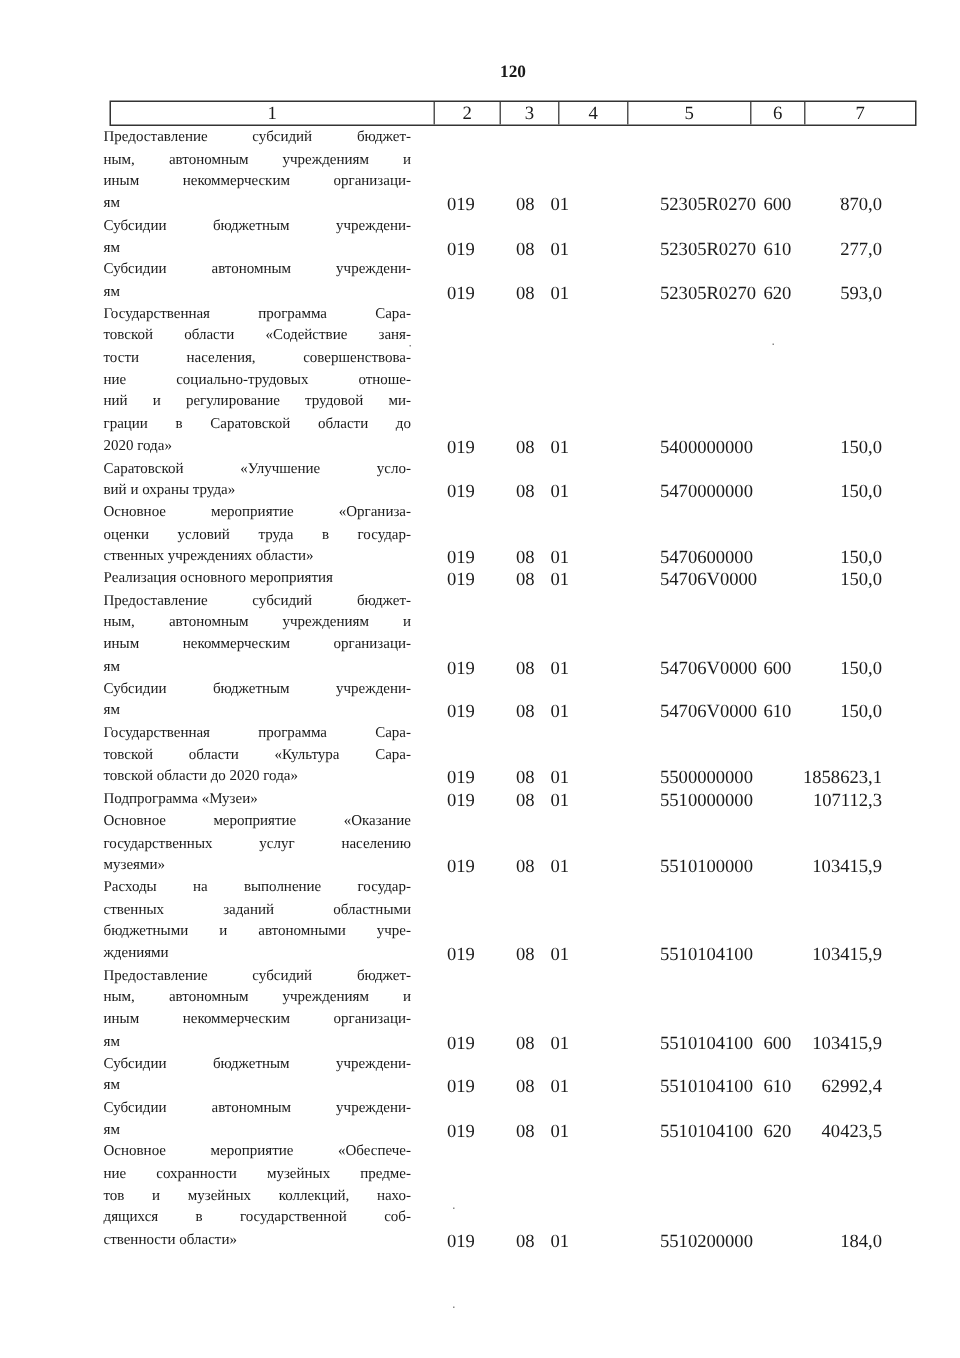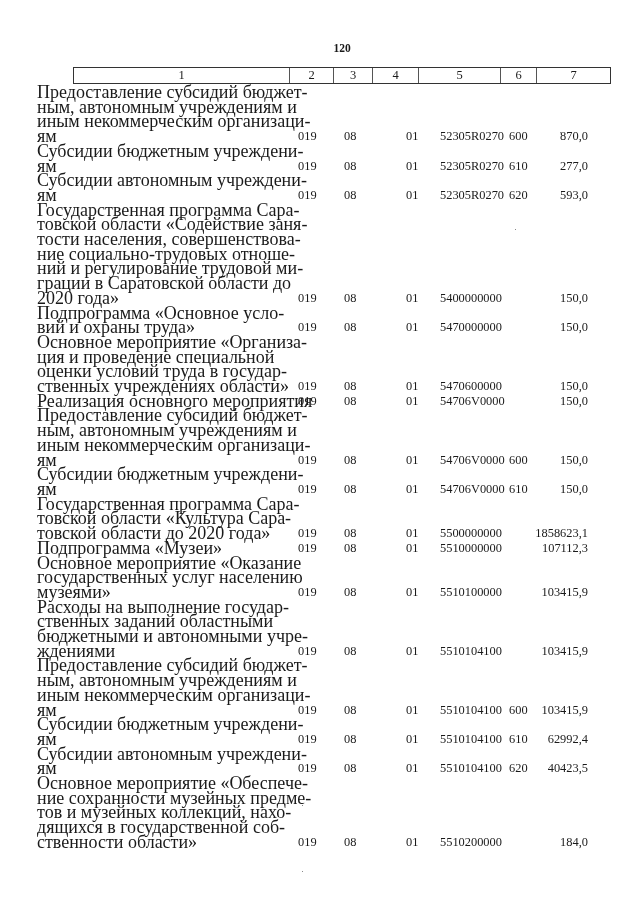--- a/index.html
+++ b/index.html
@@ -10,26 +10,26 @@
   .header-table { position: absolute; left: 73px; top: 67px; width: 538px; height: 17px;
                   border: 1px solid #333; box-sizing: border-box; display: flex; }
   .header-table .hc { border-right: 1px solid #555; text-align: center; font-size: 12.5px;
                       line-height: 15px; box-sizing: border-box; }
   .header-table .hc:last-child { border-right: none; }
   .hc1 { width: 216px; } .hc2 { width: 44px; } .hc3 { width: 39px; } .hc4 { width: 46px; }
   .hc5 { width: 82px; } .hc6 { width: 36px; } .hc7 { flex: 1; }
 
   .rows { position: absolute; left: 0; top: 85px; width: 640px; }
   .row { position: relative; width: 640px; }
-  .desc { margin-left: 37px; width: 205px; font-size: 18px; line-height: 14.7px;
+  .desc { margin-left: 69px; width: 205px; font-size: 10px; line-height: 14.7px;
           text-align: justify; hyphens: manual; }
   .desc .ln { display: block; white-space: nowrap; text-align-last: justify; }
   .desc .ln.last { text-align-last: left; }
   .cell { position: absolute; bottom: 0; font-size: 12.4px; line-height: 14.7px; white-space: nowrap; }
-  .c2 { left: 298px; } .c3 { left: 344px; } .c4 { left: 406px; }
+  .c2 { left: 298px; } .c3 { left: 344px; } .c4 { left: 367px; }
   .c5 { left: 440px; } .c6 { left: 509px; } .c7 { right: 52px; text-align: right; }
   .speck { position: absolute; width: 1px; height: 1px; background: #888; }
 </style>
 </head>
 <body>
 
 <div class="page-number">120</div>
 
 <div class="header-table">
   <div class="hc hc1">1</div>
@@ -92,34 +92,33 @@
       </div>
       <span class="cell c2">019</span>
       <span class="cell c3">08</span>
       <span class="cell c4">01</span>
       <span class="cell c5">5400000000</span>
       <span class="cell c6"></span>
       <span class="cell c7">150,0</span>
     </div>
     <div class="row">
       <div class="desc">
-        <span class="ln">Подпрограмма «Основное усло-</span>
+        <span class="ln">Саратовской «Улучшение усло-</span>
         <span class="ln last">вий и охраны труда»</span>
       </div>
       <span class="cell c2">019</span>
       <span class="cell c3">08</span>
       <span class="cell c4">01</span>
       <span class="cell c5">5470000000</span>
       <span class="cell c6"></span>
       <span class="cell c7">150,0</span>
     </div>
     <div class="row">
       <div class="desc">
         <span class="ln">Основное мероприятие «Организа-</span>
-        <span class="ln">ция и проведение специальной</span>
         <span class="ln">оценки условий труда в государ-</span>
         <span class="ln last">ственных учреждениях области»</span>
       </div>
       <span class="cell c2">019</span>
       <span class="cell c3">08</span>
       <span class="cell c4">01</span>
       <span class="cell c5">5470600000</span>
       <span class="cell c6"></span>
       <span class="cell c7">150,0</span>
     </div>

